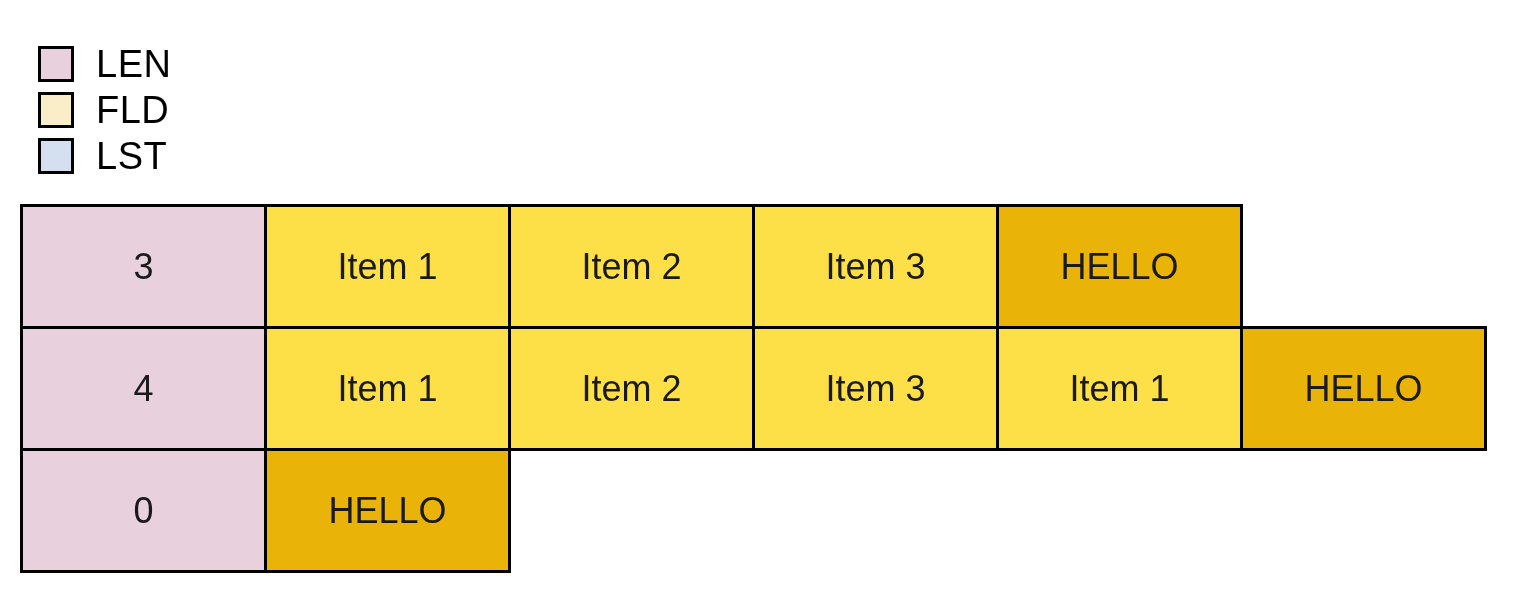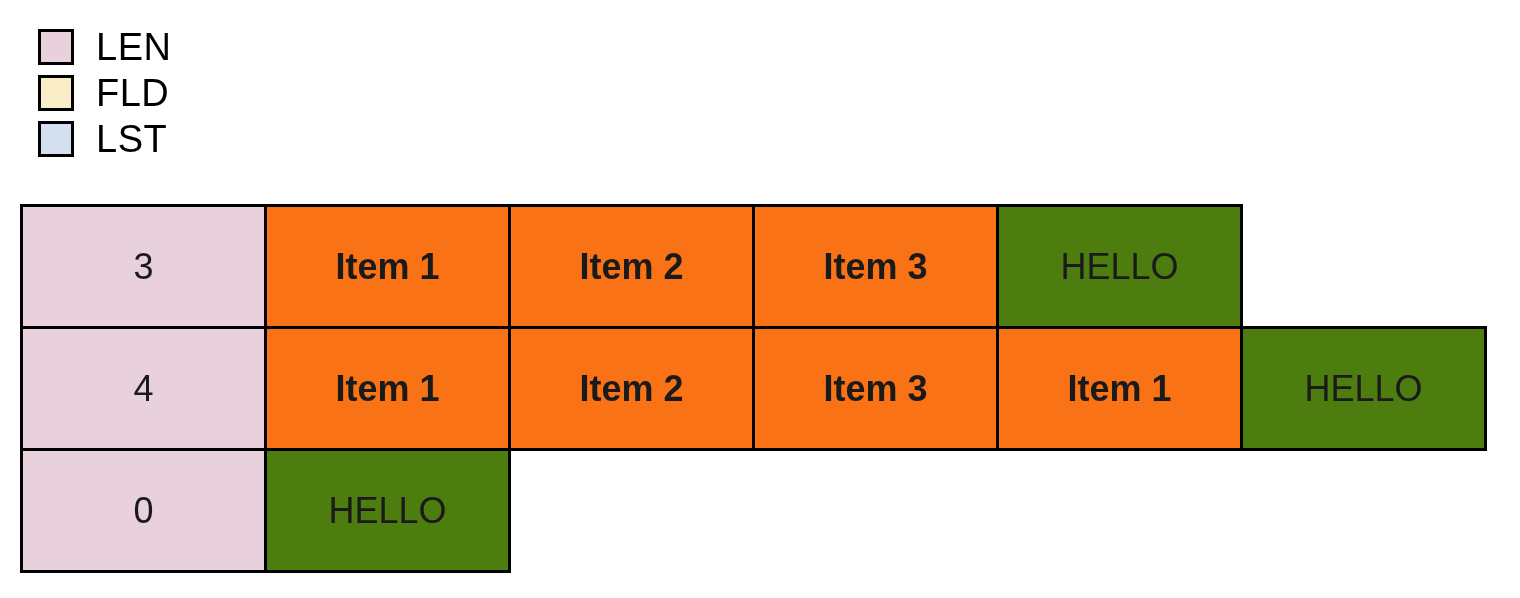--- a/index.html
+++ b/index.html
@@ -12,21 +12,21 @@
     height: 598px;
     font-family: "Liberation Sans", sans-serif;
     overflow: hidden;
     position: relative;
   }
 
   
   #legend {
     position: absolute;
     left: 38px;
-    top: 24px;
+    top: 41px;
   }
   .legend-row {
     display: flex;
     align-items: center;
     height: 46px;
   }
   .legend-swatch {
     width: 30px;
     height: 30px;
     border: 3px solid #000000;
@@ -64,22 +64,22 @@
     display: flex;
     align-items: center;
     justify-content: center;
     font-size: 36px;
     color: #1a1a1a;
     white-space: nowrap;
   }
   .cell:first-child { margin-left: 0; }
 
   .cell.len { background: #e8d1dd; }
-  .cell.lst { background: #f97316; font-weight: bold; }
-  .cell.fld { background: #4d7c0f; text-align: center; }
+  .cell.lst { background: #fde047; }
+  .cell.fld { background: #eab308; text-align: center; }
 </style>
 </head>
 <body>
 
 <div id="legend">
     <div class="legend-row">
       <span class="legend-swatch" style="background: rgb(232, 209, 221);"></span>
       <span class="legend-label">LEN</span>
     </div>
     <div class="legend-row">

